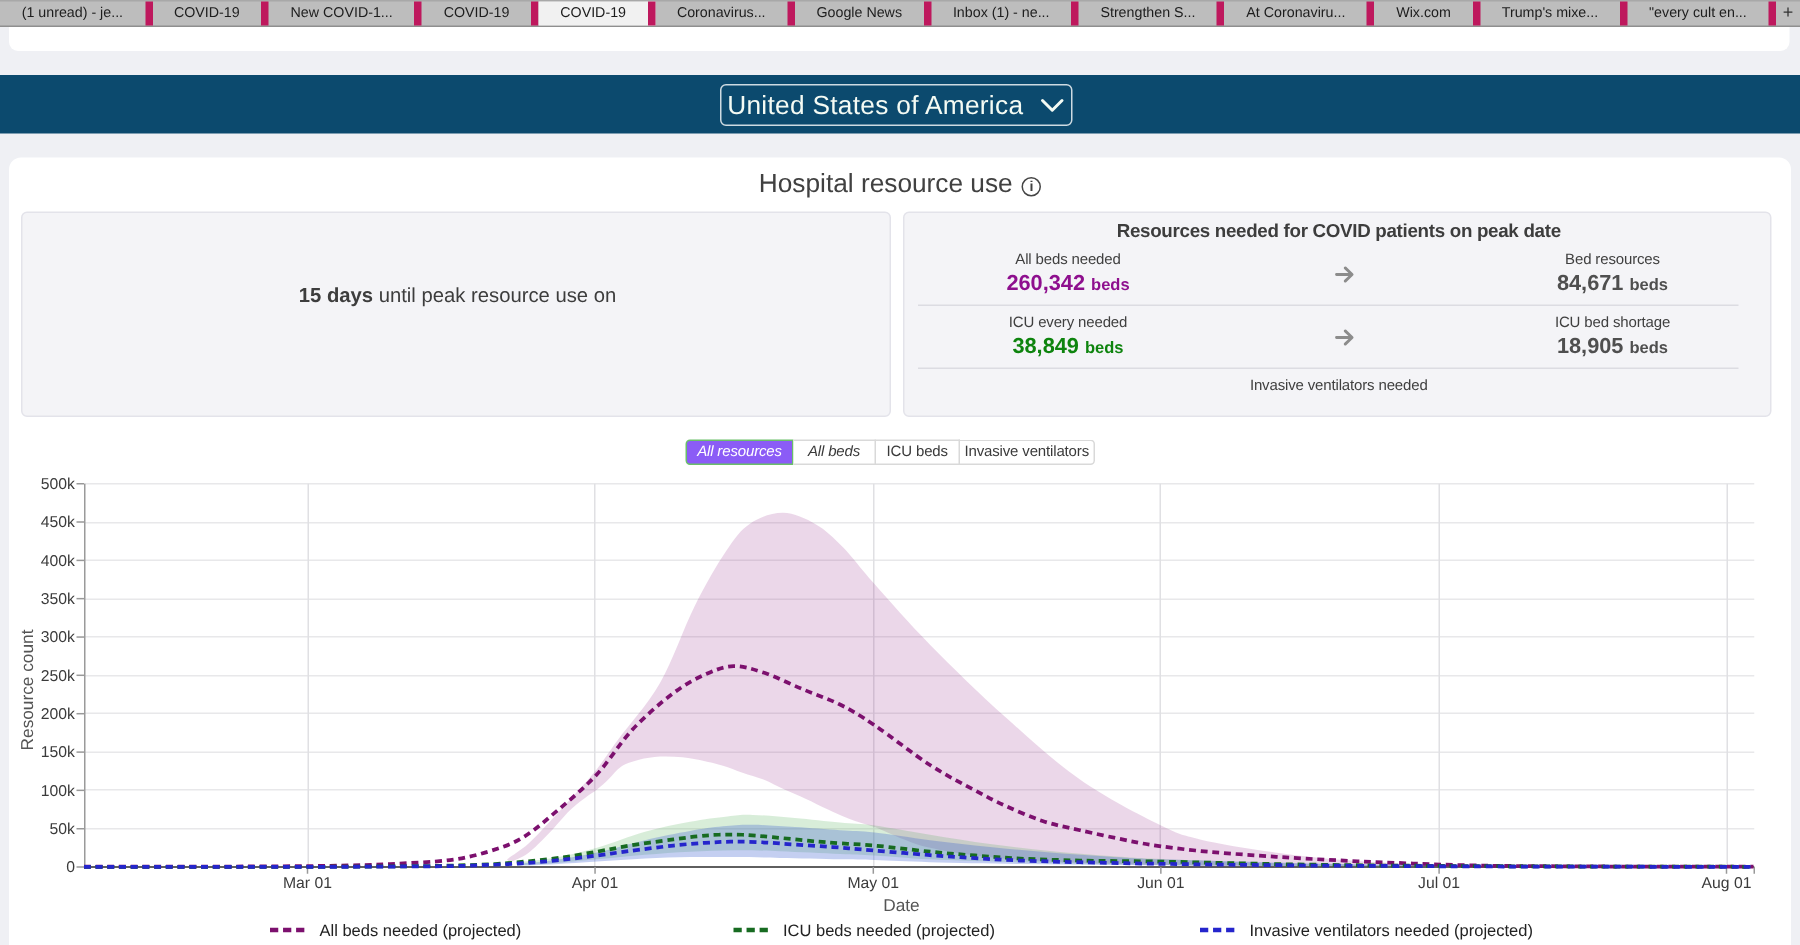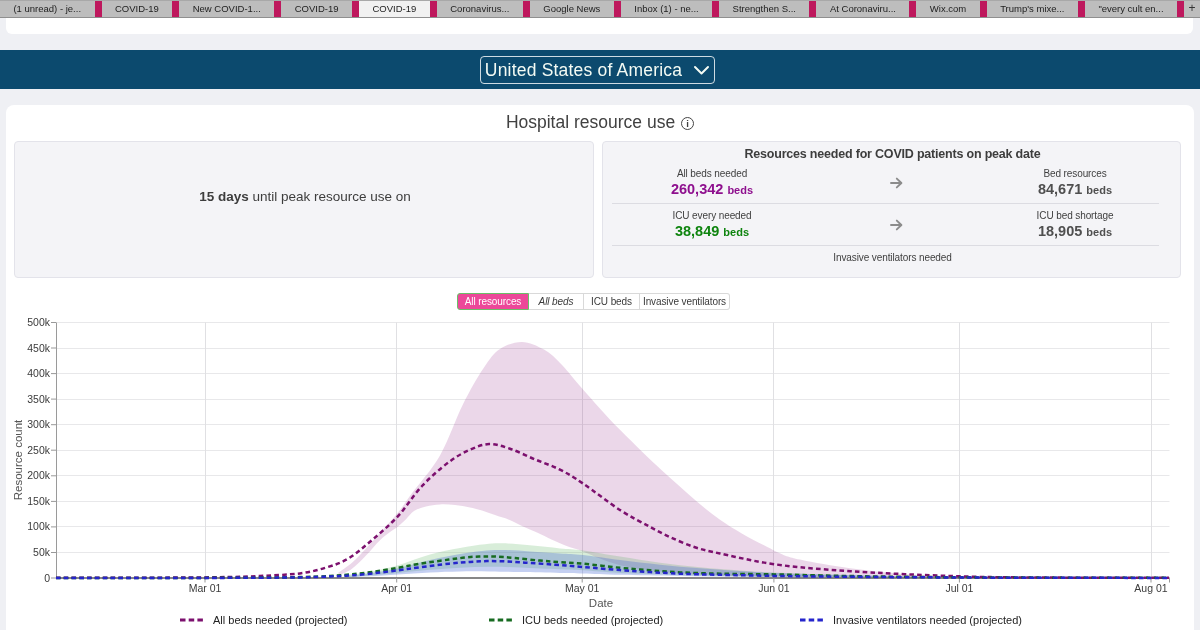--- a/index.html
+++ b/index.html
@@ -1,17 +1,17 @@
 <!DOCTYPE html>
 <html><head><meta charset="utf-8">
 <style>
 * { margin:0; padding:0; box-sizing:border-box; }
 html,body { width:1200px; height:630px; overflow:hidden; background:#eff0f4; font-family:"Liberation Sans", sans-serif; }
 .tabbar { position:absolute; left:0; top:0; width:1200px; height:18px; background:#bdbdbd; border-top:1px solid #a8a8a8; border-bottom:1px solid #8f8f8f; display:flex; }
-.tab { flex:1 1 auto; border-right:7px solid #be185d; font-size:9.5px; color:#1d1d1d; text-align:center; line-height:16px; white-space:nowrap; overflow:hidden; }
+.tab { flex:1 1 auto; border-right:5px solid #be185d; font-size:9.5px; color:#1d1d1d; text-align:center; line-height:16px; white-space:nowrap; overflow:hidden; }
 .tab.active { background:#f1f1f1; }
 .plus { width:16px; font-size:12px; color:#333; text-align:center; line-height:15px; }
 .urlbar { position:absolute; left:6px; top:18px; width:1187px; height:16px; background:#ffffff; border-radius:0 0 6px 6px; }
 .banner { position:absolute; left:0; top:50px; width:1200px; height:39px; background:#0c4a6e; }
 .ddbox { position:absolute; left:480px; top:6px; width:235px; height:28px; border:1px solid rgba(255,255,255,0.8); border-radius:4px; color:#f4fbf4; font-size:17.5px; display:flex; align-items:center; justify-content:center; font-weight:400; letter-spacing:0.2px; }
 .card { position:absolute; left:6px; top:105px; width:1188px; height:525px; background:#ffffff; border-radius:8px 8px 0 0; }
 .h1row { position:absolute; left:0; top:112px; width:1200px; text-align:center; font-size:17.5px; color:#414141; }
 .infoi { display:inline-block; width:13px; height:13px; border:1.4px solid #454545; border-radius:50%; font-size:9.5px; line-height:11px; text-align:center; vertical-align:1px; margin-left:6px; font-weight:600;}
 .gbox { position:absolute; background:#f4f4f7; border:1px solid #e3e3ea; border-radius:4px; }
 .lb1 { position:absolute; left:0; top:47px; width:580px; text-align:center; font-size:13.5px; color:#3d3d3d; }
@@ -20,21 +20,21 @@
 .ptitle { position:absolute; left:0; top:5px; width:579px; text-align:center; font-size:12.5px; font-weight:700; color:#3d3d3d; letter-spacing:-0.2px; }
 .slabel { position:absolute; font-size:10px; color:#3f3f3f; text-align:center; letter-spacing:-0.1px; }
 .sval { position:absolute; font-size:14.5px; font-weight:700; text-align:center; white-space:nowrap; }
 .sval .unit { font-size:11px; }
 .divline { position:absolute; left:9px; width:547px; height:1px; background:#dcdce2; }
 .arrow { position:absolute; } .arrow svg { display:block; }
 .segs { position:absolute; left:457px; top:293px; height:17px; display:flex; font-size:11px; }
 .seg { border:1px solid #d9d9d9; border-left:none; background:#fff; color:#3a3a3a; line-height:15px; text-align:center; font-size:10px; white-space:nowrap; letter-spacing:-0.1px; }
 .seg.first { border-radius:3px 0 0 3px; border-left:1px solid #d9d9d9; }
 .seg.last { border-radius:0 3px 3px 0; }
-.seg.active { background:#ec4899; border-color:#6abf69; color:#fff; }
+.seg.active { background:#8b5cf6; border-color:#6abf69; color:#fff;font-style:italic; }
 .axlab { font-size:10.5px; fill:#3b3b3b; font-family:"Liberation Sans", sans-serif; }
 .axtitle { font-size:11.5px; fill:#555; font-family:"Liberation Sans", sans-serif; }
 .leglab { font-size:11px; fill:#222; font-family:"Liberation Sans", sans-serif; }
 </style></head>
 <body>
 <div class="tabbar">
     <div class="tab">(1 unread) - je...</div>
     <div class="tab">COVID-19</div>
     <div class="tab">New COVID-1...</div>
     <div class="tab">COVID-19</div>

